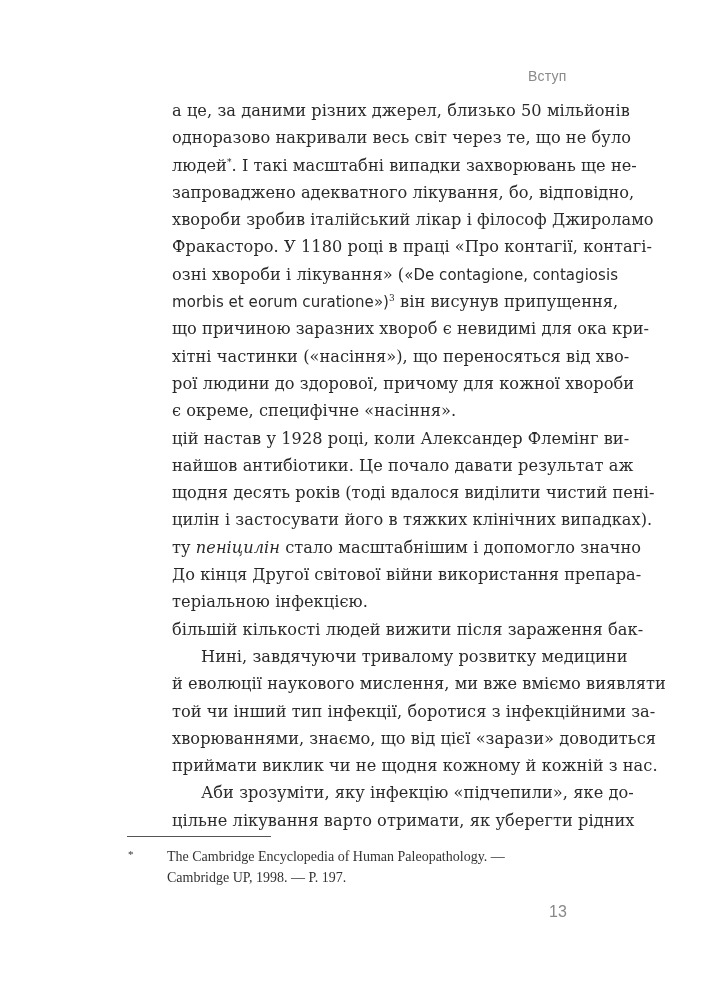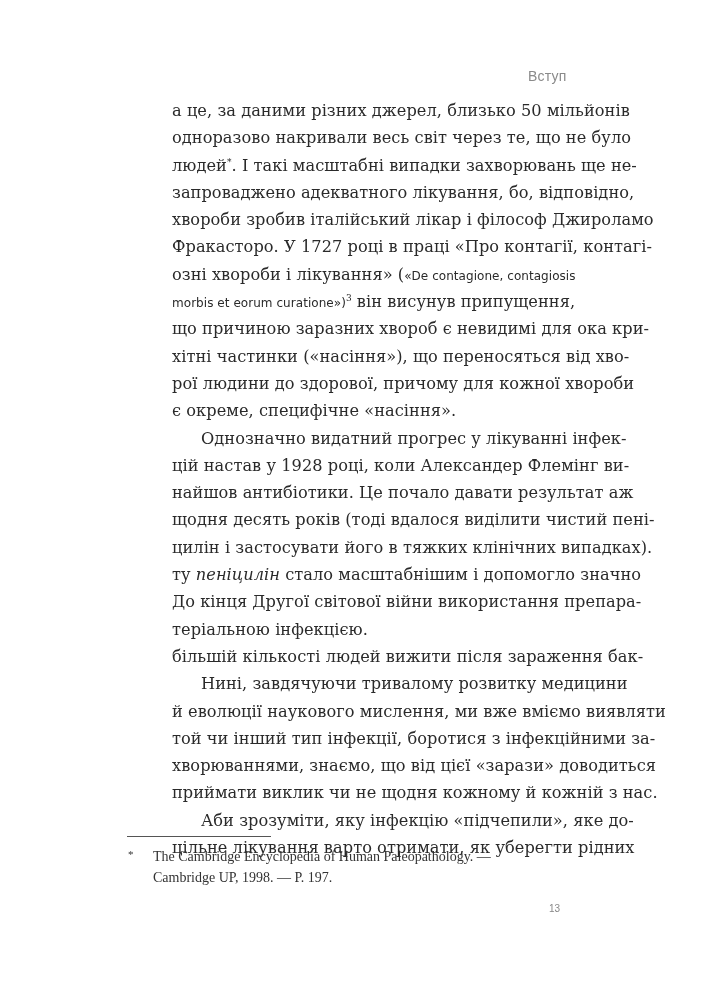--- a/index.html
+++ b/index.html
@@ -41,21 +41,21 @@
       margin-left: 44px;
     }
     .line.last {
       text-align-last: left;
     }
     .line.indent {
       padding-left: 29px;
     }
     .latin {
       font-family: "DejaVu Sans", "Liberation Sans", sans-serif;
-      font-size: 12px;
+      font-size: 15px;
     }
     .ital {
       font-style: italic;
     }
     sup {
       font-size: 9px;
       line-height: 0;
       vertical-align: 6px;
     }
     .footnote-rule {
@@ -75,53 +75,52 @@
       font-size: 14px;
       color: #333;
     }
     .footnote .marker {
       position: absolute;
       left: 0;
       top: 2px;
       font-size: 11px;
     }
     .footnote .fn-line {
-      margin-left: 25px;
+      margin-left: 39px;
       height: 21px;
       line-height: 21px;
       white-space: nowrap;
     }
     .page-number {
       position: absolute;
       left: 549px;
       top: 903px;
       font-family: "Liberation Sans", "DejaVu Sans", sans-serif;
-      font-size: 10px;
+      font-size: 16px;
       color: #888;
     }
   </style>
 </head>
 <body>
 
 <div class="running-head">Вступ</div>
 
 <div class="text-block" id="text-block">
     <div class="line"><span>а це, за даними різних джерел, близько 50 мільйонів</span></div>
     <div class="line"><span>одноразово накривали весь світ через те, що не було</span></div>
     <div class="line"><span>людей</span><sup>*</sup><span>. І такі масштабні випадки захворювань ще не-</span></div>
     <div class="line"><span>запроваджено адекватного лікування, бо, відповідно,</span></div>
     <div class="line"><span>хвороби зробив італійський лікар і філософ Джироламо</span></div>
-    <div class="line"><span>Фракасторо. У 1727 році в праці «Про контагії, контагі-</span></div>
+    <div class="line"><span>Фракасторо. У 1180 році в праці «Про контагії, контагі-</span></div>
     <div class="line"><span>озні хвороби і лікування» (</span><span class="latin">«De contagione, contagiosis</span></div>
     <div class="line"><span class="latin">morbis et eorum curatione»)</span><sup>3</sup><span> він висунув припущення,</span></div>
     <div class="line"><span>що причиною заразних хвороб є невидимі для ока кри-</span></div>
     <div class="line"><span>хітні частинки («насіння»), що переносяться від хво-</span></div>
     <div class="line"><span>рої людини до здорової, причому для кожної хвороби</span></div>
     <div class="line last"><span>є окреме, специфічне «насіння».</span></div>
-    <div class="line indent"><span>Однозначно видатний прогрес у лікуванні інфек-</span></div>
     <div class="line"><span>цій настав у 1928 році, коли Александер Флемінг ви-</span></div>
     <div class="line"><span>найшов антибіотики. Це почало давати результат аж</span></div>
     <div class="line"><span>щодня десять років (тоді вдалося виділити чистий пені-</span></div>
     <div class="line"><span>цилін і застосувати його в тяжких клінічних випадках).</span></div>
     <div class="line"><span>ту </span><span class="ital">пеніцилін</span><span> стало масштабнішим і допомогло значно</span></div>
     <div class="line"><span>До кінця Другої світової війни використання препара-</span></div>
     <div class="line last"><span>теріальною інфекцією.</span></div>
     <div class="line"><span>більшій кількості людей вижити після зараження бак-</span></div>
     <div class="line indent"><span>Нині, завдячуючи тривалому розвитку медицини</span></div>
     <div class="line"><span>й еволюції наукового мислення, ми вже вміємо виявляти</span></div>

